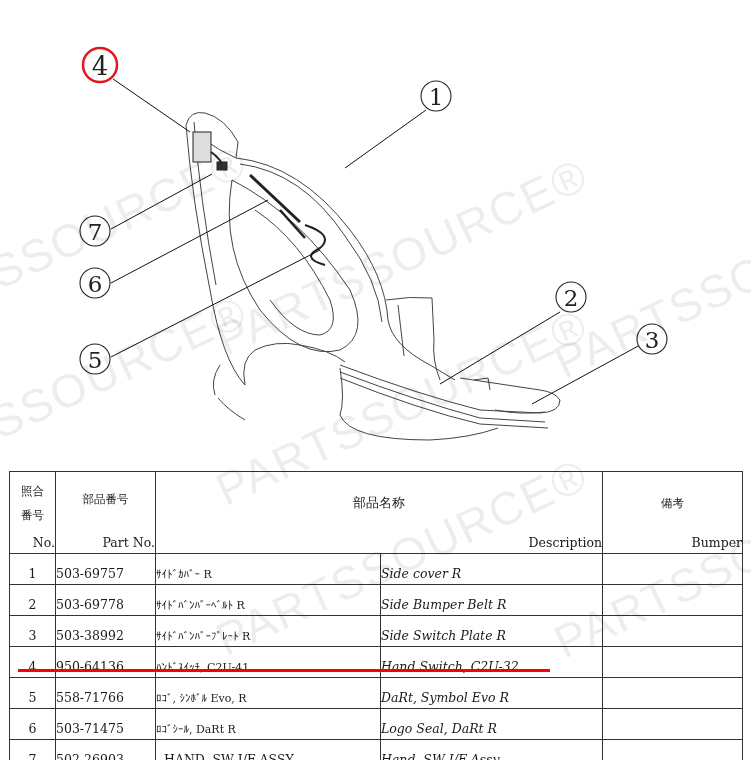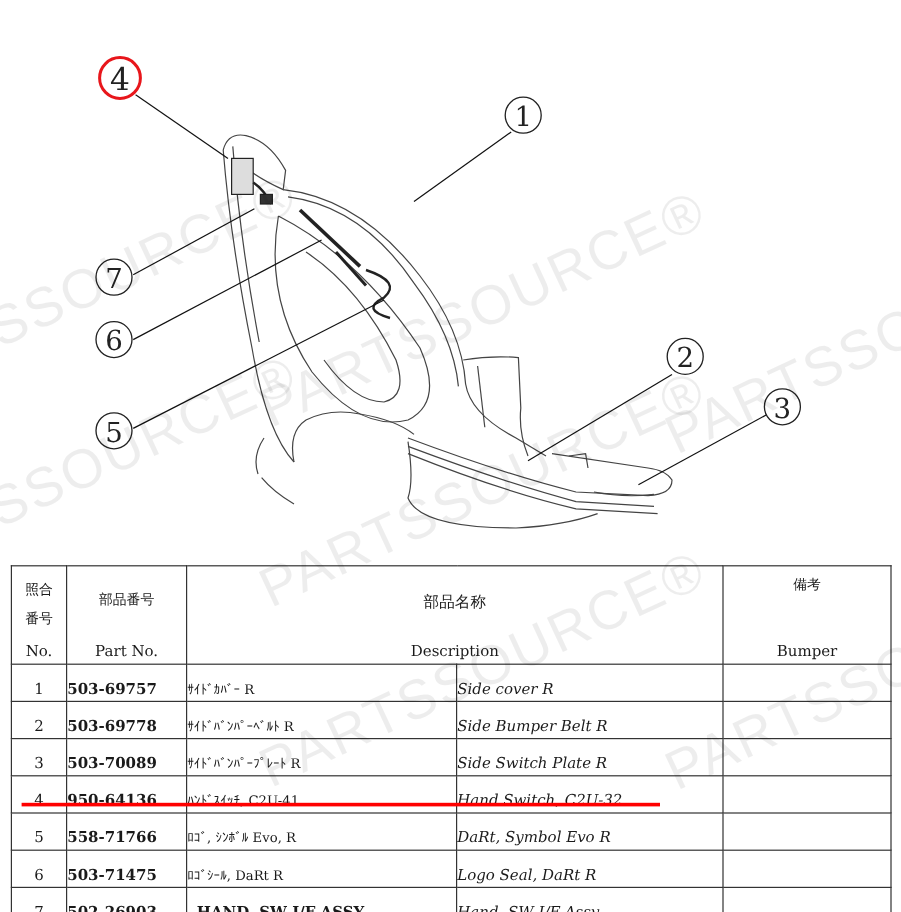--- a/index.html
+++ b/index.html
@@ -7,24 +7,24 @@
          font-family:"DejaVu Serif","Liberation Serif",serif; color:#1a1a1a; }
   #diagram { position:absolute; left:0; top:0; width:751px; height:465px; }
   .watermark { position:absolute; font-family:"Liberation Sans",sans-serif; font-size:46px;
                color:rgba(0,0,0,0.07); letter-spacing:2px; transform:rotate(-25deg);
                white-space:nowrap; pointer-events:none; z-index:5; }
   table.parts { position:absolute; left:9px; top:471px; width:733px; border-collapse:collapse;
                 table-layout:fixed; font-size:12.5px; z-index:2; }
   table.parts th, table.parts td { border:1.2px solid #333; padding:0; }
   table.parts th { font-weight:normal; vertical-align:bottom; text-align:center; height:81px; }
   .hdr-jp { display:block; font-size:11.5px; line-height:24px; }
-  .hdr-en { display:block; line-height:16px; padding-bottom:2px; }
+  .hdr-en { display:block; line-height:16px; padding-bottom:2px;text-align:right; }
   table.parts td { height:27px; vertical-align:bottom; padding-bottom:3px; }
   td.c-no { text-align:center; }
-  td.c-part { padding-left:10px;font-weight:bold; }
+  td.c-part { padding-left:10px; }
   td.c-jp { padding-left:8px; font-size:11px; }
   td.c-en { padding-left:8px;font-style:italic; }
   .hdr-desc-jp { display:block; font-size:13px; line-height:16px; margin-bottom:24px;text-align:center; }
   #red-line { position:absolute; left:18px; top:669px; width:532px; height:3px; background:#ff0000; z-index:3; }
 </style>
 </head>
 <body>
 
 <svg id="diagram" viewBox="0 0 751 465" xmlns="http://www.w3.org/2000/svg">
   <g fill="none" stroke="#444" stroke-width="1">
@@ -128,21 +128,21 @@
       </th>
       <th>
         <span class="hdr-jp" style="margin-bottom:24px">部品番号</span>
         <span class="hdr-en">Part No.</span>
       </th>
       <th colspan="2">
         <span class="hdr-desc-jp">部品名称</span>
         <span class="hdr-en">Description</span>
       </th>
       <th>
-        <span class="hdr-jp" style="margin-bottom:36px">備考</span>
+        <span class="hdr-jp" style="margin-bottom:20px">備考</span>
         <span class="hdr-en">Bumper</span>
       </th>
     </tr>
   </thead>
   <tbody>
     <tr>
       <td class="c-no">1</td>
       <td class="c-part">503-69757</td>
       <td class="c-jp">ｻｲﾄﾞｶﾊﾞｰ R</td>
       <td class="c-en">Side cover R</td>
@@ -150,21 +150,21 @@
     </tr>
     <tr>
       <td class="c-no">2</td>
       <td class="c-part">503-69778</td>
       <td class="c-jp">ｻｲﾄﾞﾊﾞﾝﾊﾟｰﾍﾞﾙﾄ R</td>
       <td class="c-en">Side Bumper Belt R</td>
       <td></td>
     </tr>
     <tr>
       <td class="c-no">3</td>
-      <td class="c-part">503-70089</td>
+      <td class="c-part">503-38992</td>
       <td class="c-jp">ｻｲﾄﾞﾊﾞﾝﾊﾟｰﾌﾟﾚｰﾄ R</td>
       <td class="c-en">Side Switch Plate R</td>
       <td></td>
     </tr>
     <tr>
       <td class="c-no">4</td>
       <td class="c-part">950-64136</td>
       <td class="c-jp">ﾊﾝﾄﾞｽｲｯﾁ, C2U-41</td>
       <td class="c-en">Hand Switch, C2U-32</td>
       <td></td>

